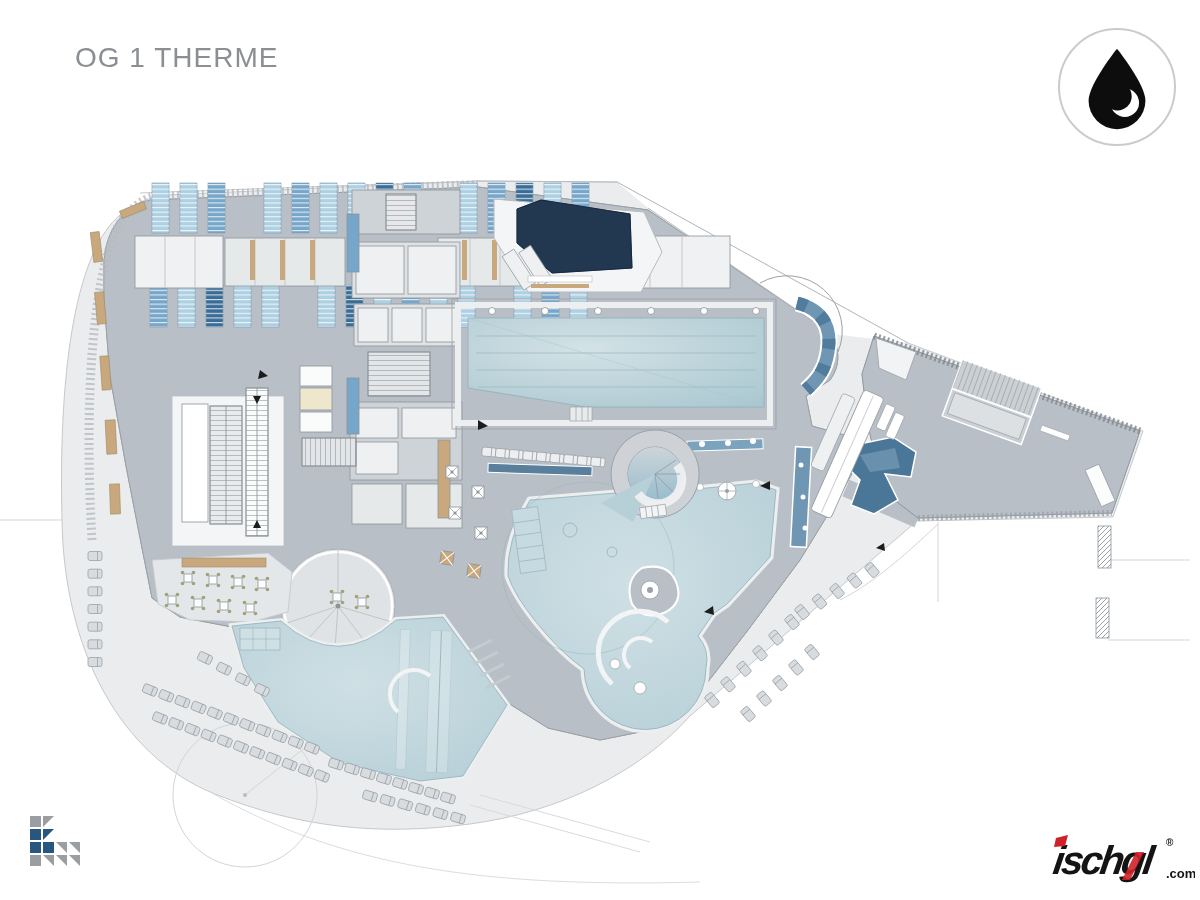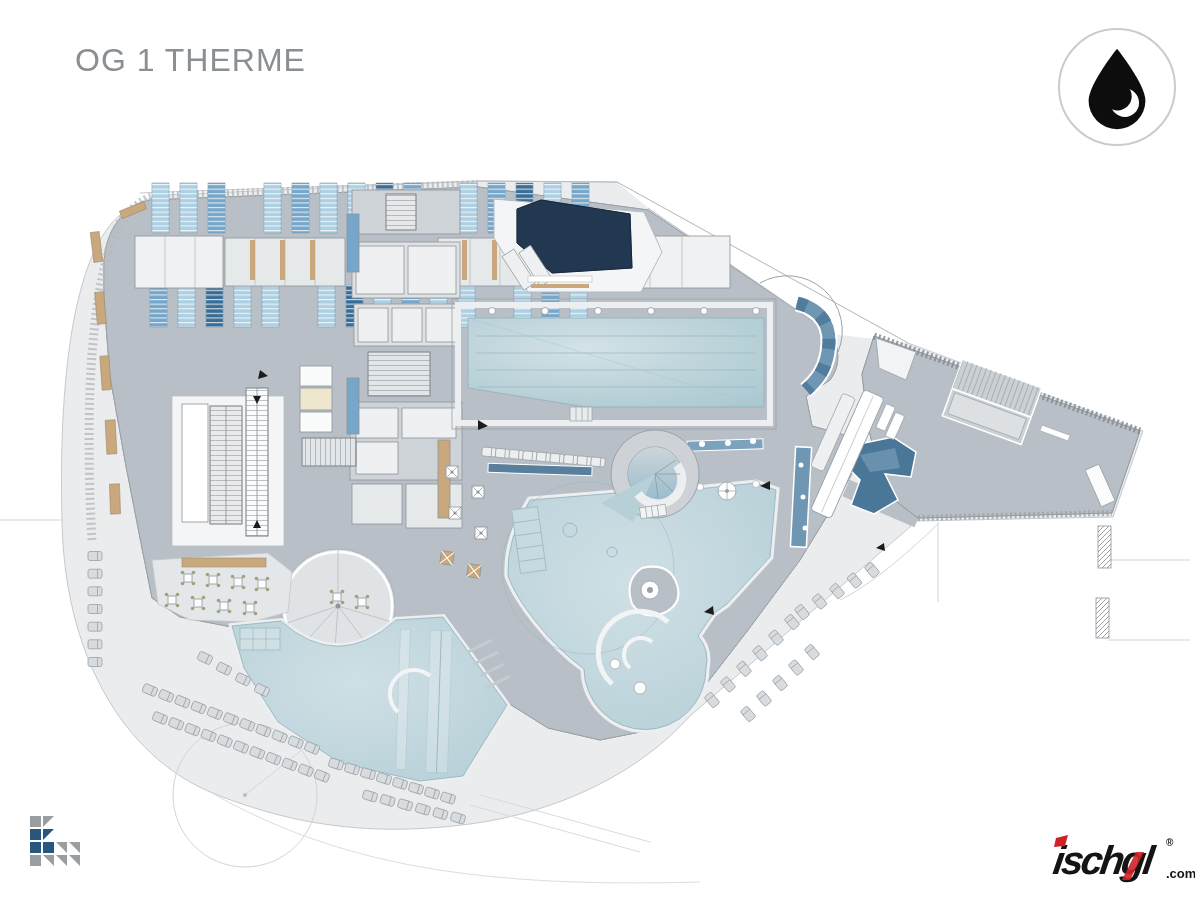--- a/index.html
+++ b/index.html
@@ -1,18 +1,18 @@
 <!DOCTYPE html>
 <html style="--page: #ffffff; --title: #8a8f93; --ground: #eaecee; --ground_line: #c6c9cc; --deck: #b9bfc6; --deck_light: #e0e3e6; --room: #ced3d7; --white_room: #f4f5f6; --water: #b7d0d7; --water_light: #d3e2e6; --navy: #223750; --tile_blue: #6f96b2; --tile_dark: #4a7698; --locker_light: #aed0e3; --locker_mid: #76a6c9; --locker_dark: #3a6d96; --wood: #c8a87c; --olive: #a2a276; --stroke: #8d949a; --accent_red: #cf2127; --ink: #141414;"><head>
 <meta charset="utf-8">
 <style>
   html,body{margin:0;padding:0;background:#fff;}
   .page{position:relative;width:1200px;height:900px;background:var(--page,#fff);overflow:hidden;
         font-family:"Liberation Sans",sans-serif;}
-  .plan-title{position:absolute;left:75px;top:42px;font-size:32px;font-weight:400;
+  .plan-title{position:absolute;left:75px;top:42px;font-size:28px;font-weight:400;
         letter-spacing:1px;color:var(--title,#8a8f93);}
   .drop-badge{position:absolute;left:1058px;top:28px;width:118px;height:118px;border-radius:50%;
         background:#fff;border:2px solid #c9cbcd;box-sizing:border-box;}
   .drop-badge svg{position:absolute;left:8px;top:8px;}
   .plan-svg{position:absolute;left:0;top:0;}
   .k-logo{position:absolute;left:30px;top:816px;}
   .ischgl-logo{position:absolute;left:1050px;top:830px;}
   .wordmark{font-family:"Liberation Sans",sans-serif;font-weight:bold;font-style:italic;
         font-size:40px;letter-spacing:-3px;fill:#141414;}
   .regmark{font-family:"Liberation Sans",sans-serif;font-weight:bold;font-size:10px;fill:#141414;}

